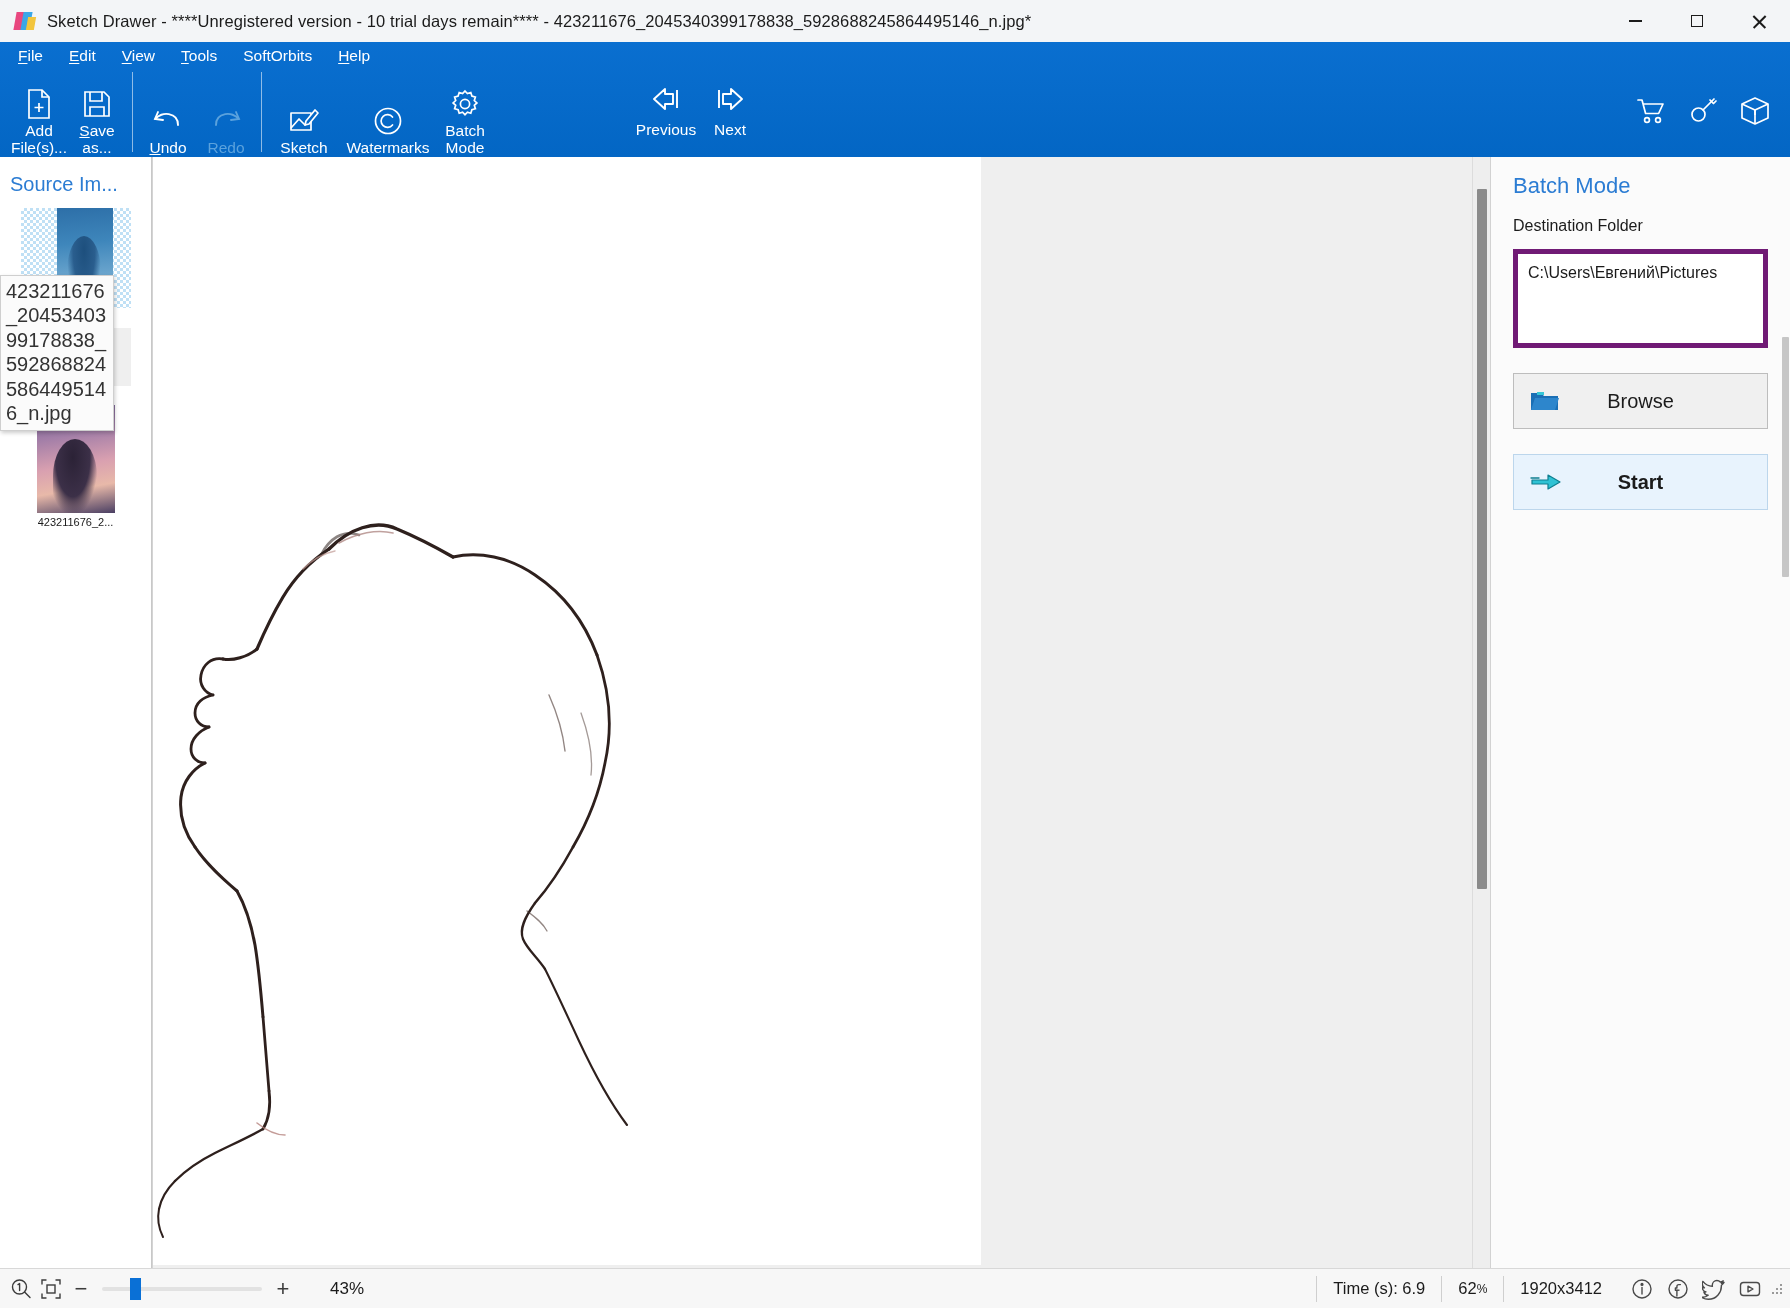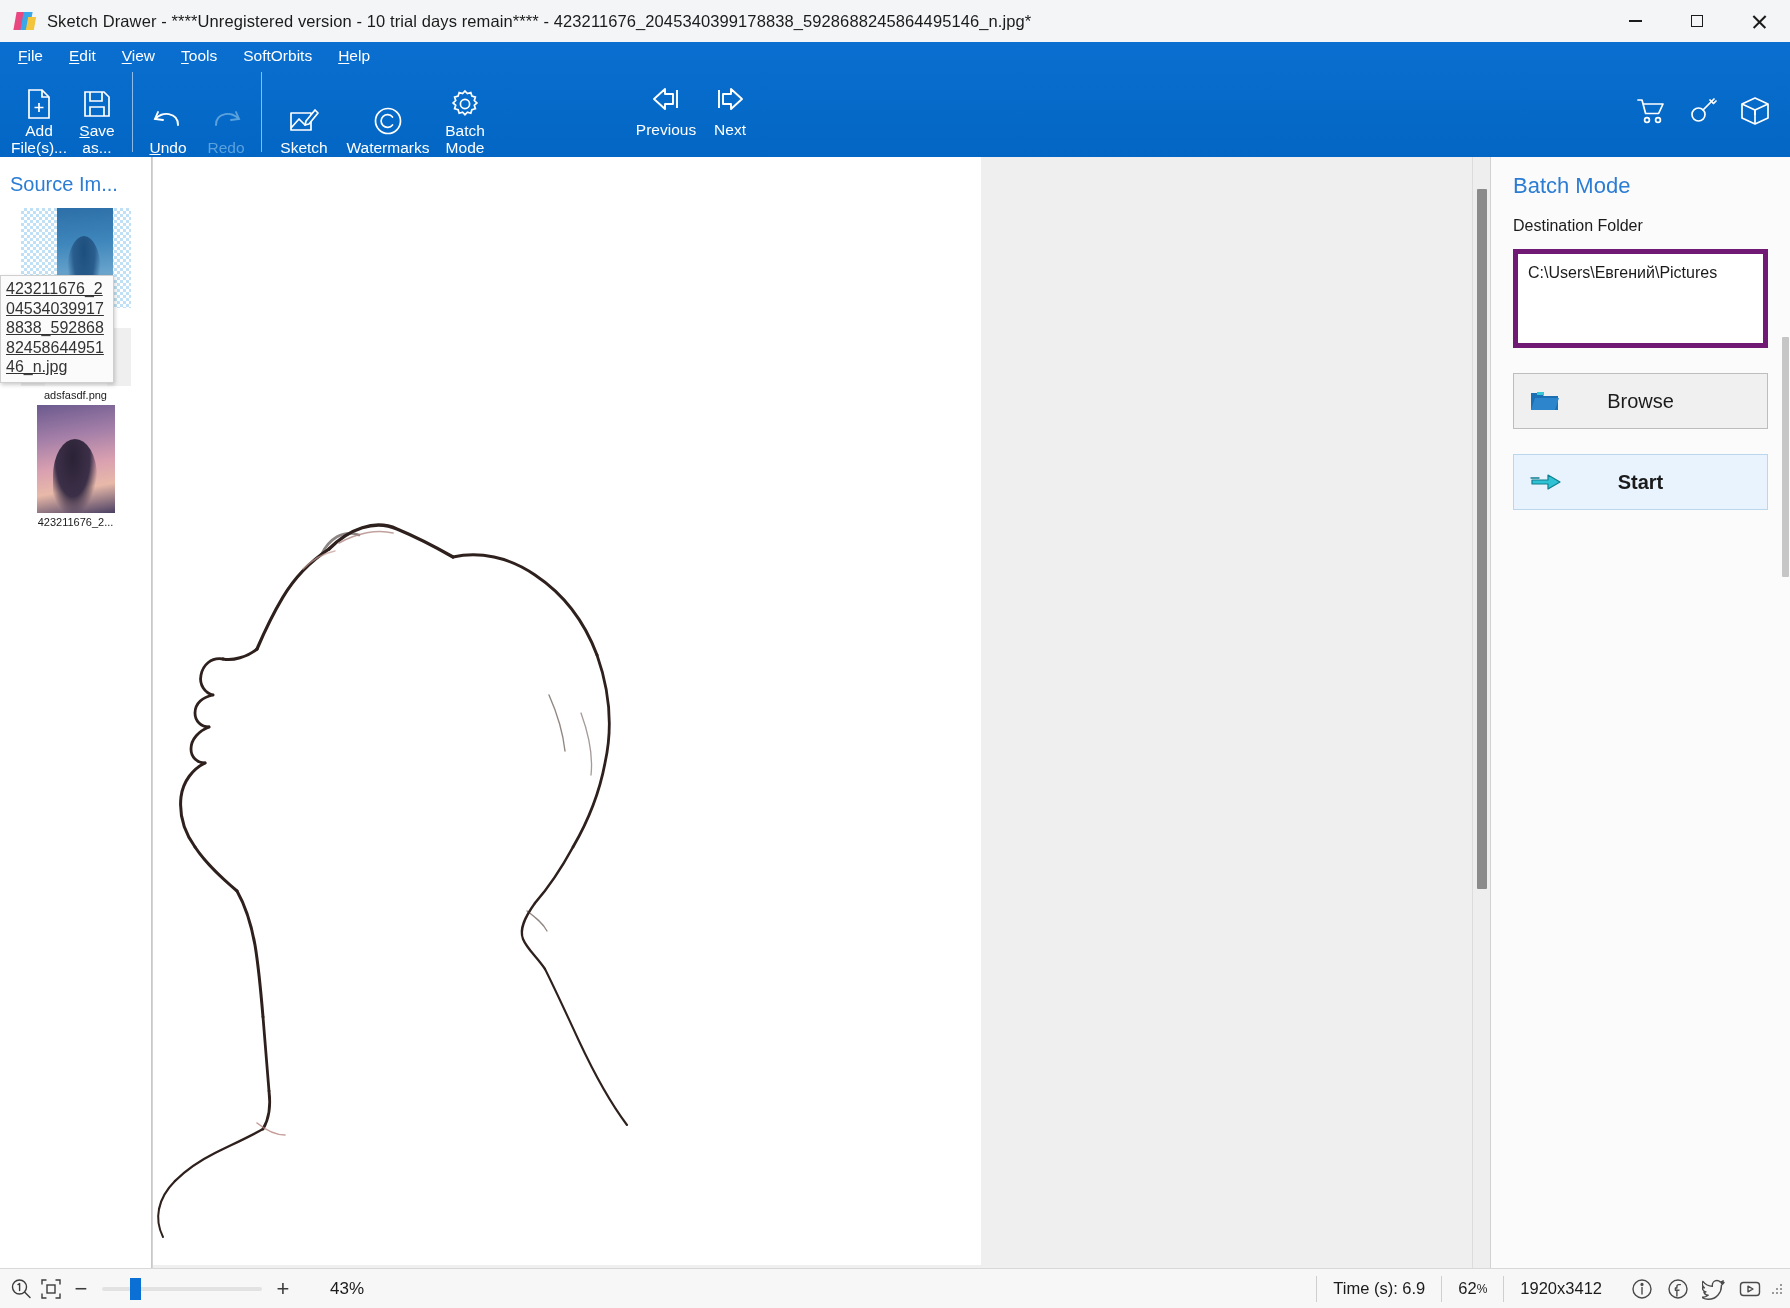--- a/index.html
+++ b/index.html
@@ -164,25 +164,24 @@
     text-align: center; font-size: 11px; color: #1b1b1b;
     padding: 3px 2px 0 2px; line-height: 1.15;
     word-break: break-all;
   }
   .tooltip {
     position: absolute; left: 0px; top: 118px;
     width: 114px;
     background: #fbfbfb;
     border: 1px solid #cfcfcf;
     box-shadow: 1px 2px 4px rgba(0,0,0,0.20);
-    font-size: 16px; color: #333; line-height: 1.22;
+    font-size: 20px; color: #333; line-height: 1.22;
     padding: 3px 5px 5px 5px;
     word-break: break-all;
     z-index: 40;
-    text-decoration: underline;
   }
 
   
   .canvaswrap {
     flex: 1; position: relative; min-width: 0;
     background: #efefef;
     overflow: hidden;
     border-left: 1px solid #d4d4d4;
   }
   .canvaspage {

